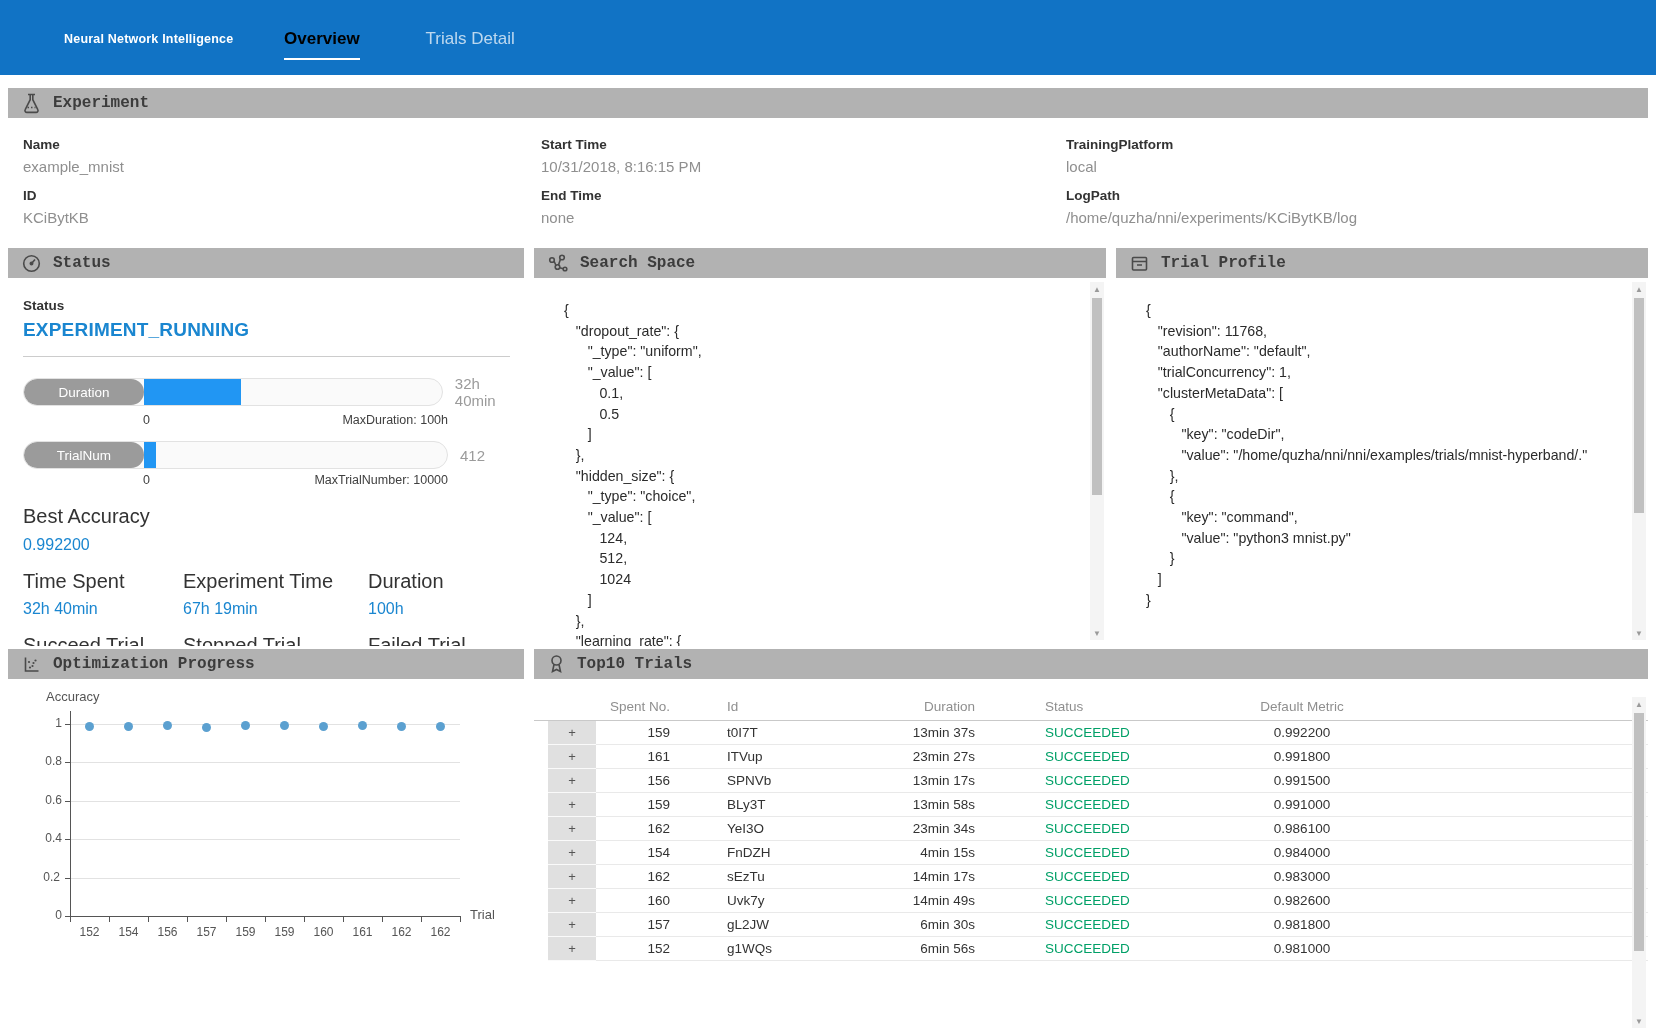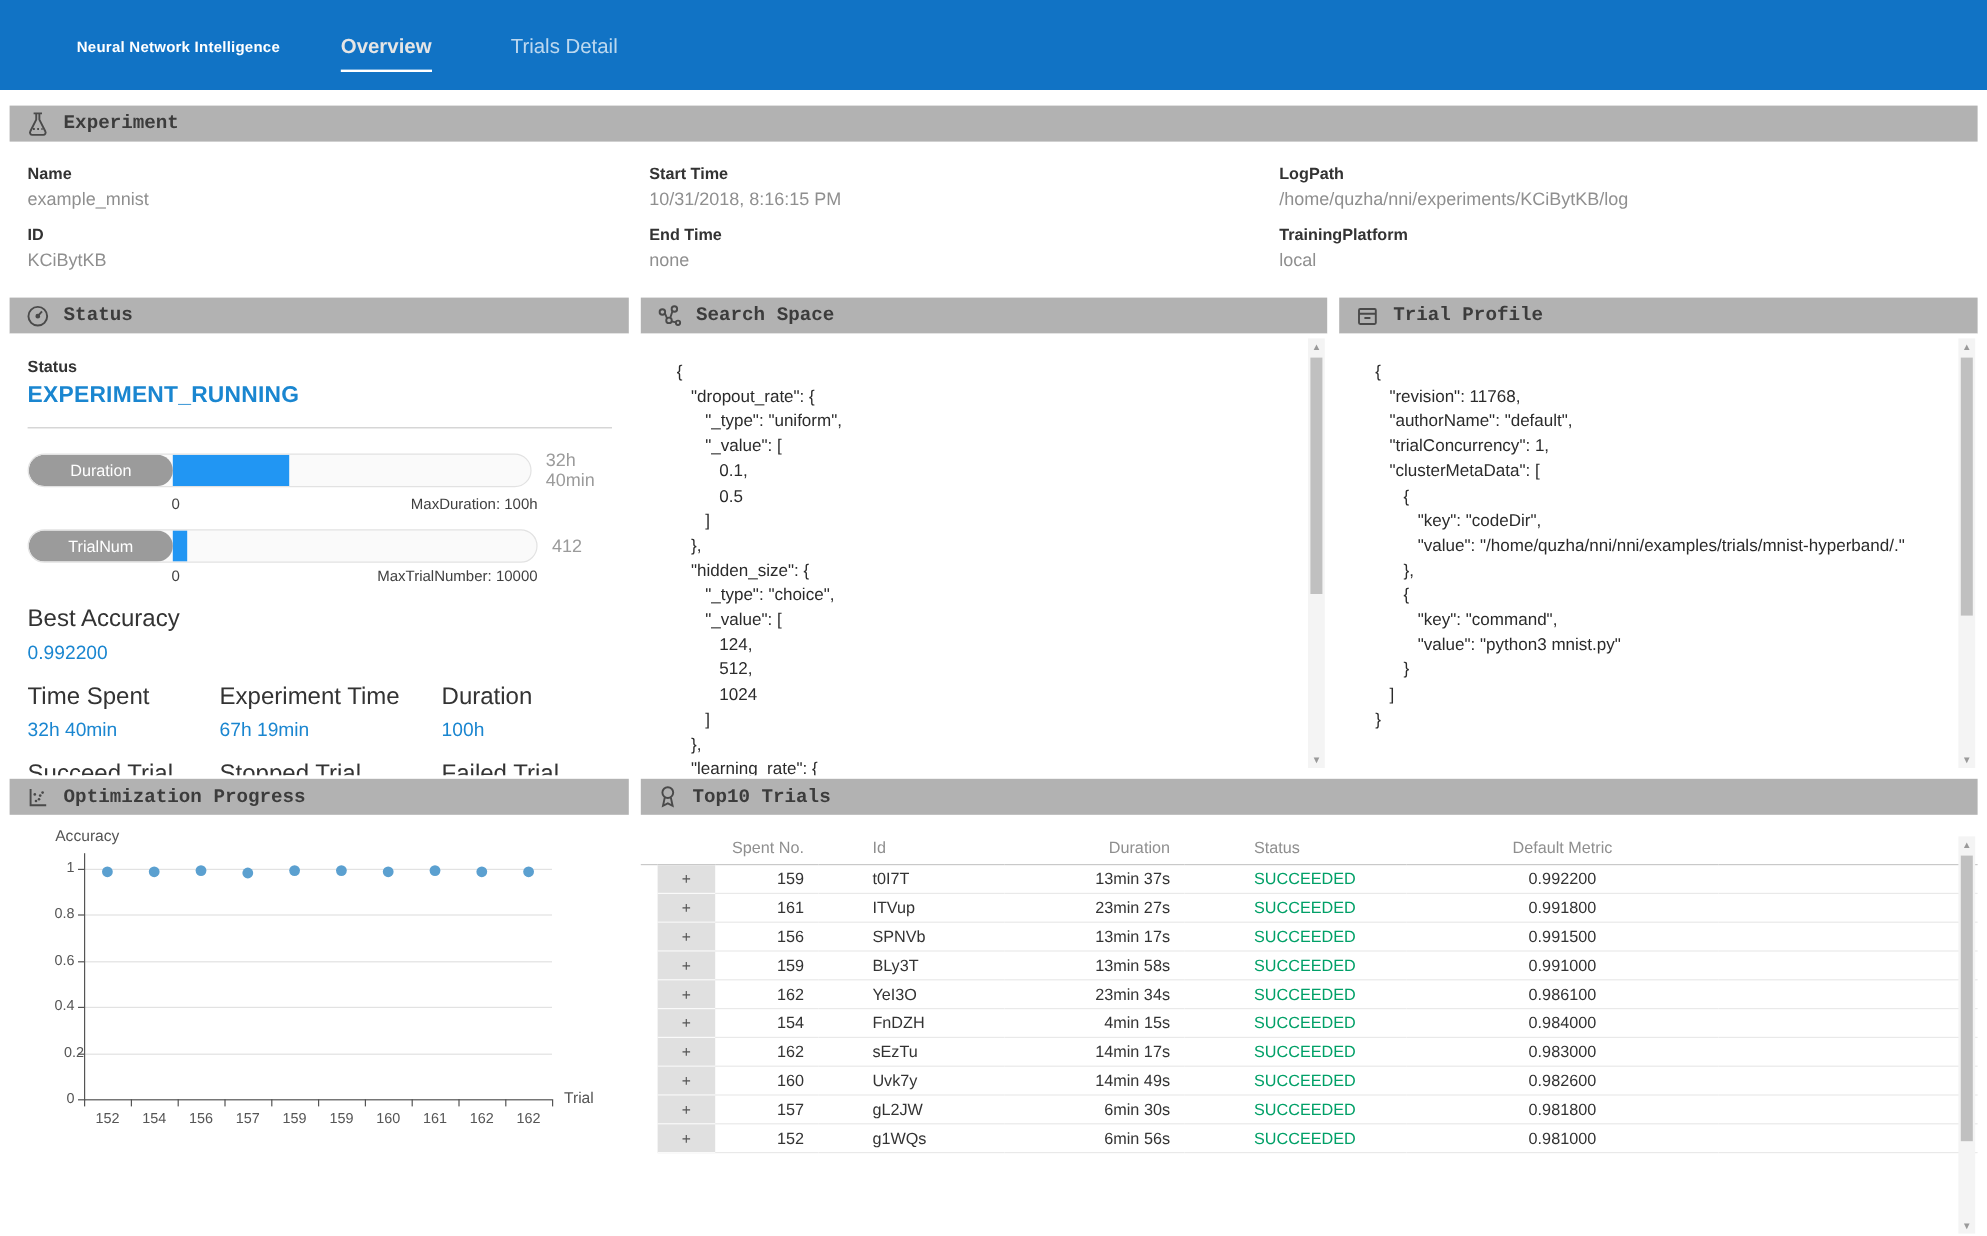--- a/index.html
+++ b/index.html
@@ -6,21 +6,21 @@
   html,body { width: 1656px; height: 1030px; overflow: hidden; background: #fff;
     font-family: "Liberation Sans", sans-serif; }
 
   
   .topbar { height: 75px; background: #1173c5; display: flex; align-items: center; }
   .brand { margin-left: 64px; width: 150px; display: flex; flex-direction: row; align-items: center; }
   .brand svg { display: block; }
   .brand-name { color: #fff; font-size: 12.5px; margin-top: 3px; white-space: nowrap; font-weight: 600; letter-spacing: .2px; }
   .tabs { display: flex; gap: 66px; margin-left: 70px; margin-top: 14px; }
   .tab { color: rgba(255,255,255,.72); font-size: 17px; cursor: pointer; padding-bottom: 9px; border-bottom: 2px solid transparent; }
-  .tab.active { color: #e5e5e5; font-weight: 600; border-bottom-color: #fff; }
+  .tab.active { color: #000000; font-weight: 600; border-bottom-color: #fff; }
 
   main { padding: 13px 8px 0 8px; }
 
   
   .section-bar { height: 30px; background: #b2b2b2; display: flex; align-items: center; padding-left: 14px; gap: 12px; }
   .section-title { font-size: 16px; font-weight: 700; color: #3c3c3c; font-family: Liberation Mono, monospace; }
   .section-icon { display: flex; align-items: center; }
   .section-icon svg { stroke: #4a4a4a; fill: none; stroke-width: 1.6; }
 
   
@@ -137,26 +137,26 @@
           <div class="field-label">Start Time</div>
           <div class="field-value">10/31/2018, 8:16:15 PM</div>
         </div>
         <div class="field">
           <div class="field-label">End Time</div>
           <div class="field-value">none</div>
         </div>
       </div>
       <div>
         <div class="field">
+          <div class="field-label">TrainingPlatform</div>
+          <div class="field-value">local</div>
+        </div>
+        <div class="field">
           <div class="field-label">LogPath</div>
           <div class="field-value">/home/quzha/nni/experiments/KCiBytKB/log</div>
-        </div>
-        <div class="field">
-          <div class="field-label">TrainingPlatform</div>
-          <div class="field-value">local</div>
         </div>
       </div>
     </div>
   </section>
 
   <div class="mid-grid">
     <section>
       <div class="section-bar">
         <span class="section-icon">
           <svg width="19" height="19" viewBox="0 0 19 19">
@@ -328,21 +328,21 @@
         </span>
         <span class="section-title">Optimization Progress</span>
       </div>
       <div class="chart-wrap" id="chart">
           <div class="chart-el axis-label" style="left:38px;top:10px;">Accuracy</div>
           <div class="chart-el axis-label" style="left:462px;top:228px;">Trial</div>
           <div class="chart-el axisline" style="left:57px;top:237px;width:5px;height:1px;"></div>
           <div class="chart-el tick-label" style="left:22px;top:229px;width:32px;text-align:right;">0</div>
           <div class="chart-el gridline" style="left:62px;top:198.60000000000002px;width:390px;"></div>
           <div class="chart-el axisline" style="left:57px;top:198.60000000000002px;width:5px;height:1px;"></div>
-          <div class="chart-el tick-label" style="left:30px;top:190.60000000000002px;width:32px;text-align:right;">0.2</div>
+          <div class="chart-el tick-label" style="left:20px;top:190.60000000000002px;width:32px;text-align:right;">0.2</div>
           <div class="chart-el gridline" style="left:62px;top:160.2px;width:390px;"></div>
           <div class="chart-el axisline" style="left:57px;top:160.2px;width:5px;height:1px;"></div>
           <div class="chart-el tick-label" style="left:22px;top:152.2px;width:32px;text-align:right;">0.4</div>
           <div class="chart-el gridline" style="left:62px;top:121.80000000000001px;width:390px;"></div>
           <div class="chart-el axisline" style="left:57px;top:121.80000000000001px;width:5px;height:1px;"></div>
           <div class="chart-el tick-label" style="left:22px;top:113.80000000000001px;width:32px;text-align:right;">0.6</div>
           <div class="chart-el gridline" style="left:62px;top:83.39999999999999px;width:390px;"></div>
           <div class="chart-el axisline" style="left:57px;top:83.39999999999999px;width:5px;height:1px;"></div>
           <div class="chart-el tick-label" style="left:22px;top:75.39999999999999px;width:32px;text-align:right;">0.8</div>
           <div class="chart-el gridline" style="left:62px;top:45px;width:390px;"></div>

